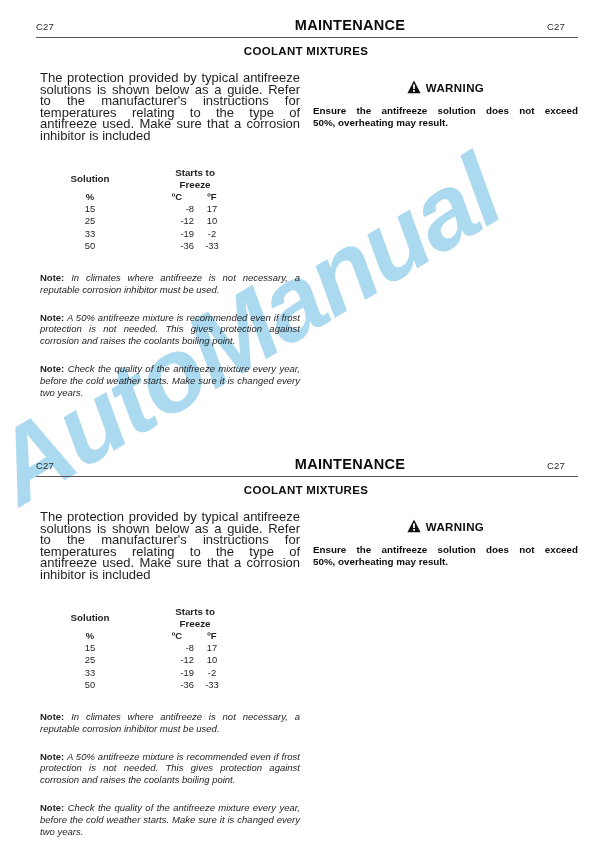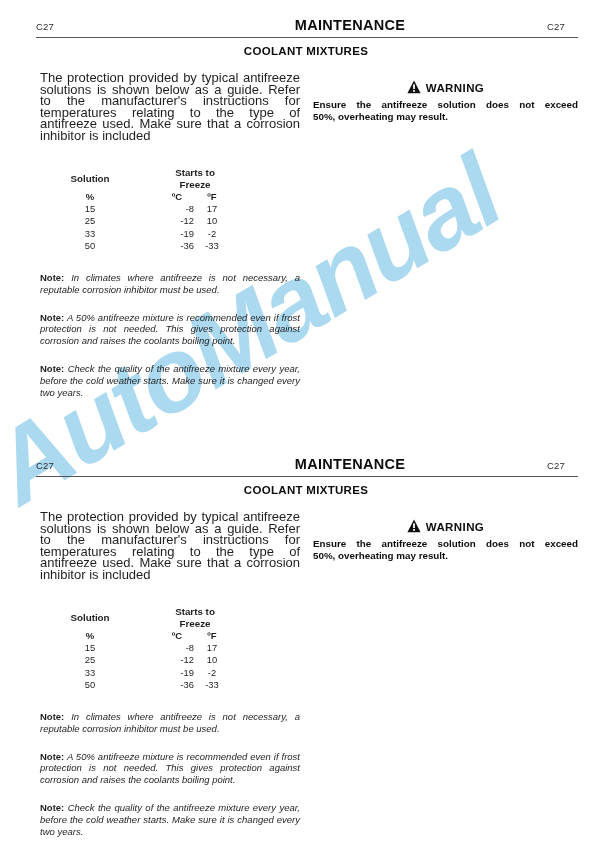--- a/index.html
+++ b/index.html
@@ -178,21 +178,21 @@
   }
   .warn-tri { display: block; }
   .warning-word {
     font-family: "Liberation Sans", sans-serif;
     font-weight: bold;
     font-size: 11.5px;
     letter-spacing: 0.4px;
     color: #0d0d0d;
   }
   .warning-body {
-    margin-top: 5px;
+    margin-top: 11px;
     font-family: "Liberation Sans", sans-serif;
     font-weight: bold;
     font-size: 9.8px;
     line-height: 12.4px;
     text-align: justify;
     color: #0d0d0d;
   }
   .warning-body .l1 { text-align: justify; text-align-last: justify; }
   .warning-body .l2 { text-align: left; }
 </style>

